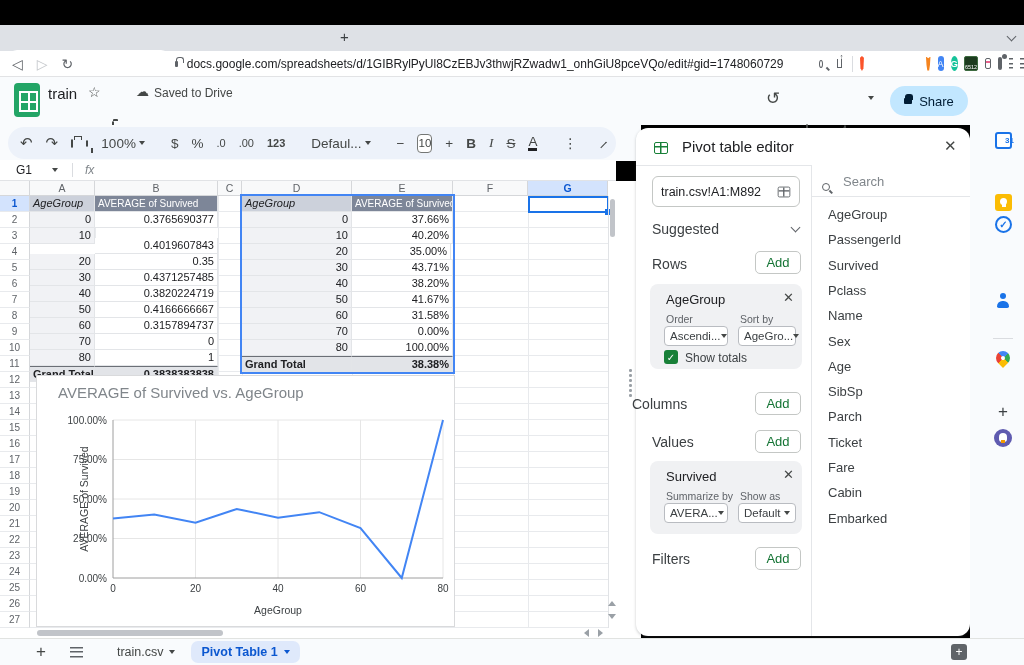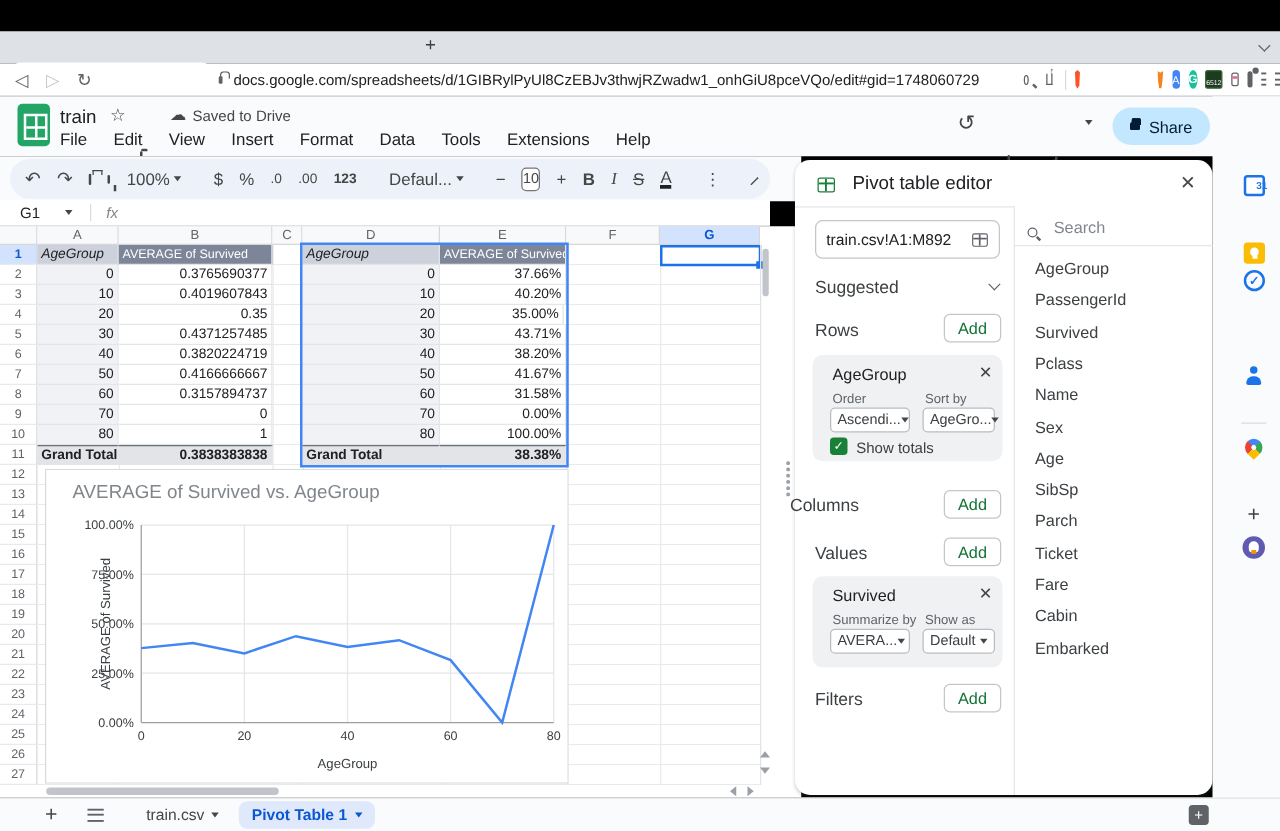--- a/index.html
+++ b/index.html
@@ -200,31 +200,20 @@
 </div>
 
 
 <div class="abs" id="appheader">
   <div class="abs sheetslogo" style="left:14px; top:6px;"></div>
   <span class="abs" id="doctitle" style="left:48px; top:8px;">train</span>
   <span class="abs hdr-ic" style="left:88px; top:7px;">☆</span>
   <span class="abs folder" style="left:112px; top:11px;"></span>
   <span class="abs cloud" style="left:136px; top:7px;">☁</span>
   <span class="abs" id="savedtext" style="left:154px; top:9px;">Saved to Drive</span>
-  <div class="abs flex" id="menus" style="left:45px; top:25px; gap:15px;">
-      <span class="menu-item">File</span>
-      <span class="menu-item">Edit</span>
-      <span class="menu-item">View</span>
-      <span class="menu-item">Insert</span>
-      <span class="menu-item">Format</span>
-      <span class="menu-item">Data</span>
-      <span class="menu-item">Tools</span>
-      <span class="menu-item">Extensions</span>
-      <span class="menu-item">Help</span>
-    </div>
   <span class="abs navbtn" style="left:766px; top:11px; font-size:17px; color:#444746;">↺</span>
   <span class="abs bubble" style="left:804px; top:14px;"></span>
   <span class="abs cam" style="left:840px; top:15px;"></span>
   <span class="abs caret" style="left:868px; top:19px; color:#444746;"></span>
   <div class="abs flex" id="sharebtn" style="left:890px; top:9px; width:78px; height:30px; justify-content:center; gap:7px;">
     <span class="lock"></span>
     <span>Share</span>
   </div>
   <div class="abs" id="avatar" style="left:983px; top:9px;"></div>
 </div>
@@ -328,21 +317,21 @@
       <div class="pvrow">
         <div class="pvc pv-h1" style="width: 65px;">AgeGroup</div>
         <div class="pvc pv-h2" style="width: 123px;">AVERAGE of Survived</div>
       </div>
       <div class="pvrow">
         <div class="pvc pv-g" style="width: 65px;">0</div>
         <div class="pvc pv-v" style="width: 123px;">0.3765690377</div>
       </div>
       <div class="pvrow">
         <div class="pvc pv-g" style="width: 65px;">10</div>
-        <div class="pvc pv-v" style="width: 123px;">0.4019607843</div>
+        <div class="pvc pv-v" style="width: 123px; margin-top: 10px;">0.4019607843</div>
       </div>
       <div class="pvrow">
         <div class="pvc pv-g" style="width: 65px;">20</div>
         <div class="pvc pv-v" style="width: 123px;">0.35</div>
       </div>
       <div class="pvrow">
         <div class="pvc pv-g" style="width: 65px;">30</div>
         <div class="pvc pv-v" style="width: 123px;">0.4371257485</div>
       </div>
       <div class="pvrow">
@@ -541,21 +530,21 @@
     <div class="fielditem" style="top: 384.1px; position: absolute;">SibSp</div>
     <div class="fielditem" style="top: 409.4px; position: absolute;">Parch</div>
     <div class="fielditem" style="top: 434.7px; position: absolute;">Ticket</div>
     <div class="fielditem" style="top: 460px; position: absolute;">Fare</div>
     <div class="fielditem" style="top: 485.3px; position: absolute;">Cabin</div>
     <div class="fielditem" style="top: 510.6px; position: absolute;">Embarked</div>
   </div>
 
 
 <div class="abs" id="sidepanel"></div>
-<div class="abs cal" style="left:995px; top:140px;padding-left:12px;">31</div>
+<div class="abs cal" style="left:995px; top:132px;padding-left:12px;">31</div>
 <div class="abs keep" style="left:995px; top:176px;"></div>
 <div class="abs tasks" style="left:995px; top:216px;">✓</div>
 <div class="abs contact" style="left:995px; top:258px;"></div>
 <div class="abs mapspin" style="left:996px; top:300px;"></div>
 <div class="abs" style="left:993px; top:338px; width:20px; height:1px; background:#dadce0;"></div>
 <div class="abs addon" style="left:994px; top:364px;"></div>
 <div class="abs" style="left:998px; top:402px; font-size:17px; color:#3c4043;">+</div>
 <div class="abs chev-rt" style="left:1000px; top:644px;"></div>
 
 

